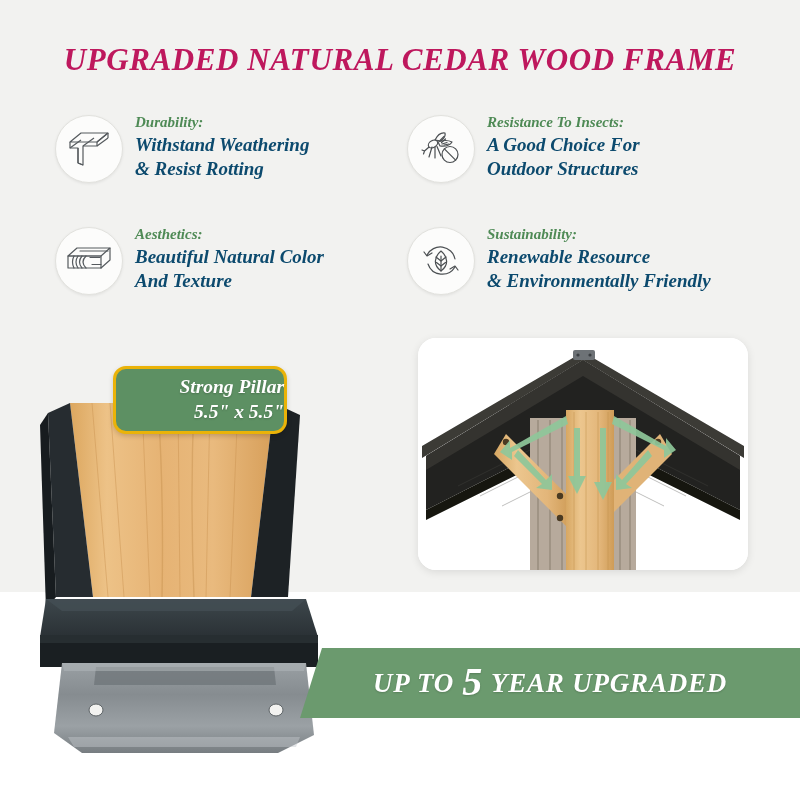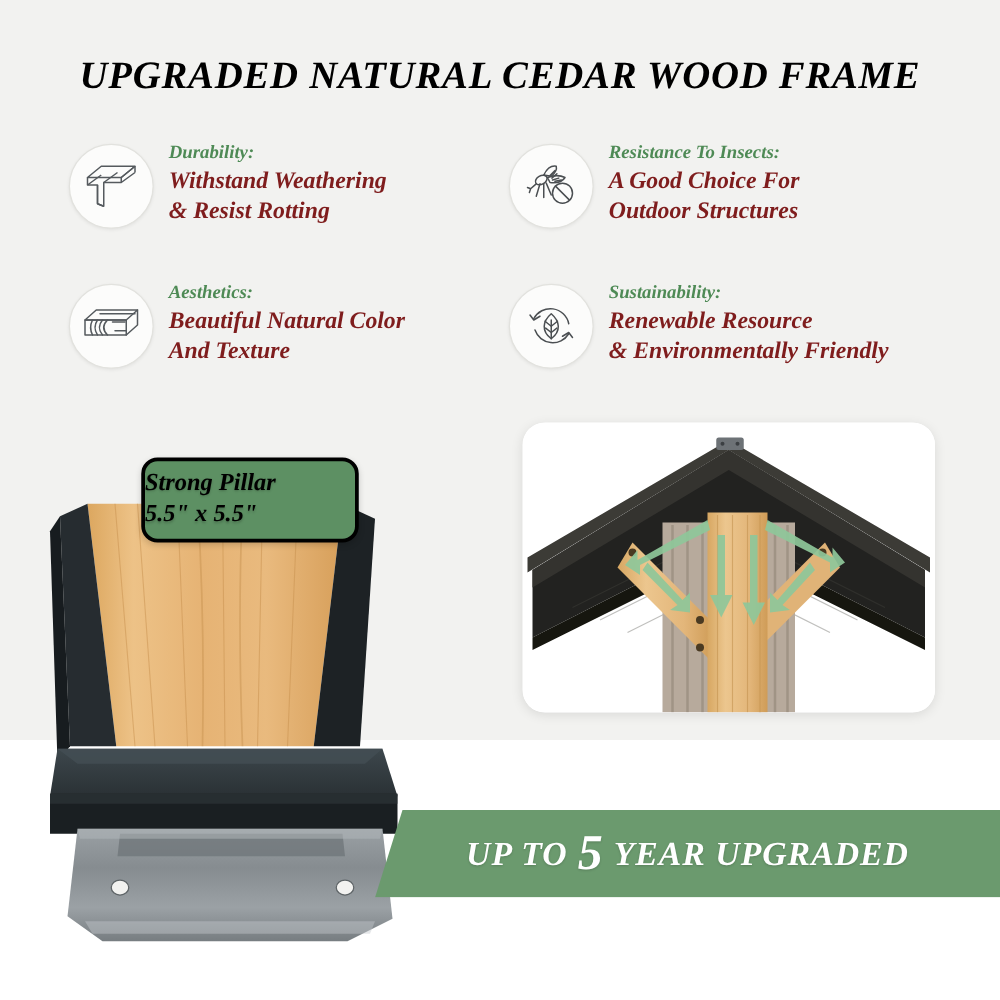--- a/index.html
+++ b/index.html
@@ -14,21 +14,21 @@
   
   .bg-top{position:absolute;left:0;top:0;width:800px;height:592px;background:#f2f2f0;}
   .bg-bottom{position:absolute;left:0;top:592px;width:800px;height:208px;background:#ffffff;}
 
   
   .title{
     position:absolute;left:0;top:42px;width:800px;
     text-align:center;
     font-style:italic;font-weight:700;
     font-size:31px;letter-spacing:.6px;
-    color:#000000;
+    color:#be185d;
     white-space:nowrap;
   }
 
   
   .features{position:absolute;left:55px;top:113px;width:700px;height:200px;}
   .feat{position:absolute;display:flex;align-items:flex-start;}
   .f0{left:0px;   top:0px;}
   .f1{left:352px; top:0px;}
   .f2{left:0px;   top:112px;}
   .f3{left:352px; top:112px;}
@@ -42,43 +42,43 @@
     margin-top:2px;
   }
   .ic-wrap svg{display:block;}
   .f-text{margin-left:12px;padding-top:1px;}
   .f-head{
     font-style:italic;font-weight:700;font-size:15px;
     color:#4e8a55;line-height:1.18;white-space:nowrap;
   }
   .f-body{
     font-style:italic;font-weight:700;font-size:19px;
-    color:#7f1d1d;line-height:1.27;margin-top:1px;
+    color:#0c4a6e;line-height:1.27;margin-top:1px;
   }
   .f-body span{display:block;white-space:nowrap;}
 
   
   .photo-left{position:absolute;left:38px;top:385px;width:320px;height:375px;}
 
   
   .photo-card{
     position:absolute;left:418px;top:338px;width:330px;height:232px;
     background:#ffffff;border-radius:18px;
     box-shadow:0 2px 9px rgba(0,0,0,.10);
     overflow:hidden;
   }
   .photo-card svg{display:block;}
 
   
   .badge{
     position:absolute;left:113px;top:366px;width:168px;height:62px;
-    background:#5d9063;border:3px solid #000000;border-radius:13px;
+    background:#5d9063;border:3px solid #eab308;border-radius:13px;
     box-shadow:0 2px 5px rgba(0,0,0,.17);
-    display:flex;flex-direction:column;align-items:flex-start;justify-content:center;
-    color:#000000;font-style:italic;font-weight:700;font-size:19.5px;
+    display:flex;flex-direction:column;align-items:flex-end;justify-content:center;
+    color:#ffffff;font-style:italic;font-weight:700;font-size:19.5px;
     line-height:1.26;text-shadow:0 1px 2px rgba(0,0,0,.22);
   }
   .badge span{white-space:nowrap;display:block;}
 
   
   .banner{
     position:absolute;left:300px;top:648px;width:500px;height:70px;
     background:#6b9a6e;
     clip-path:polygon(22px 0, 100% 0, 100% 100%, 0 100%);
     display:flex;align-items:center;justify-content:center;

